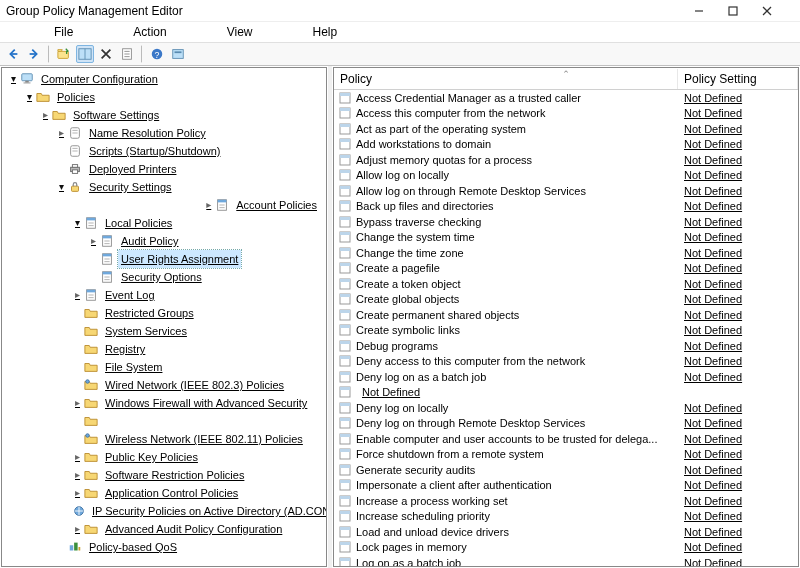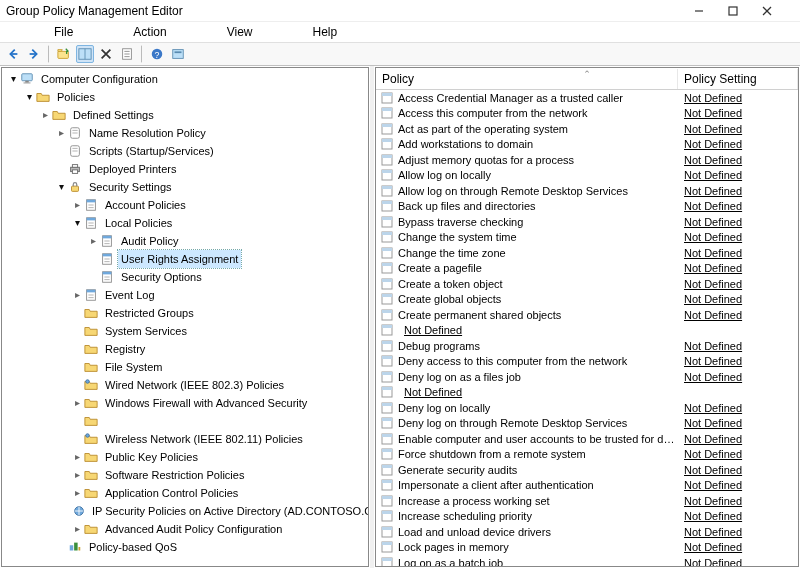--- a/index.html
+++ b/index.html
@@ -64,21 +64,21 @@
     display:flex;
     height: calc(568px - 22px - 20px - 24px);
   }
   .pane {
     overflow:auto;
     position:relative;
     border:1px solid #888;
     background:#fff;
     margin:1px;
   }
-  .pane-left { width: 368px; }
+  .pane-left { width: 326px; text-decoration: underline; }
   .pane-right { flex:1; }
   .splitter { width:4px; background:#f0f0f0; }
   
   .tree { padding:2px 0 20px 2px; white-space:nowrap; font-size:11px;}
   .trow {
     display:flex; align-items:center;
     height:18px; line-height:18px;
     padding-right:6px;
   }
   .trow.sel .label {
@@ -312,59 +312,59 @@
           </span>
           <span class="label">Policies</span>
         </div>
         <div class="trow" style="padding-left: 36px;">
           <span class="disc col"></span>
           <span class="tic">
             <svg>
               <use href="#sv-folder"></use>
             </svg>
           </span>
-          <span class="label">Defined Settings</span>
+          <span class="label">Software Settings</span>
         </div>
         <div class="trow" style="padding-left: 52px;">
           <span class="disc col"></span>
           <span class="tic">
             <svg>
               <use href="#sv-scroll"></use>
             </svg>
           </span>
           <span class="label">Name Resolution Policy</span>
         </div>
         <div class="trow" style="padding-left: 52px;">
           <span class="disc "></span>
           <span class="tic">
             <svg>
               <use href="#sv-scroll"></use>
             </svg>
           </span>
-          <span class="label">Scripts (Startup/Services)</span>
+          <span class="label">Scripts (Startup/Shutdown)</span>
         </div>
         <div class="trow" style="padding-left: 52px;">
           <span class="disc "></span>
           <span class="tic">
             <svg>
               <use href="#sv-printer"></use>
             </svg>
           </span>
           <span class="label">Deployed Printers</span>
         </div>
         <div class="trow" style="padding-left: 52px;">
           <span class="disc exp"></span>
           <span class="tic">
             <svg>
               <use href="#sv-lock"></use>
             </svg>
           </span>
           <span class="label">Security Settings</span>
         </div>
-        <div class="trow" style="padding-left: 68px;">
+        <div class="trow" style="padding-left: 68px; justify-content: flex-end;">
           <span class="disc col"></span>
           <span class="tic">
             <svg>
               <use href="#sv-policy"></use>
             </svg>
           </span>
           <span class="label">Account Policies</span>
         </div>
         <div class="trow" style="padding-left: 68px;">
           <span class="disc exp"></span>
@@ -680,20 +680,21 @@
           </span>
           <span class="ltxt">Create permanent shared objects</span>
           <span class="lset">Not Defined</span>
         </div>
         <div class="lrow">
           <span class="lic">
             <svg>
               <use href="#sv-litem"></use>
             </svg>
           </span>
+          <span class="ltxt">Create symbolic links</span>
           <span class="lset">Not Defined</span>
         </div>
         <div class="lrow">
           <span class="lic">
             <svg>
               <use href="#sv-litem"></use>
             </svg>
           </span>
           <span class="ltxt">Debug programs</span>
           <span class="lset">Not Defined</span>
@@ -706,21 +707,21 @@
           </span>
           <span class="ltxt">Deny access to this computer from the network</span>
           <span class="lset">Not Defined</span>
         </div>
         <div class="lrow">
           <span class="lic">
             <svg>
               <use href="#sv-litem"></use>
             </svg>
           </span>
-          <span class="ltxt">Deny log on as a files job</span>
+          <span class="ltxt">Deny log on as a batch job</span>
           <span class="lset">Not Defined</span>
         </div>
         <div class="lrow">
           <span class="lic">
             <svg>
               <use href="#sv-litem"></use>
             </svg>
           </span>
           <span class="lset">Not Defined</span>
         </div>

